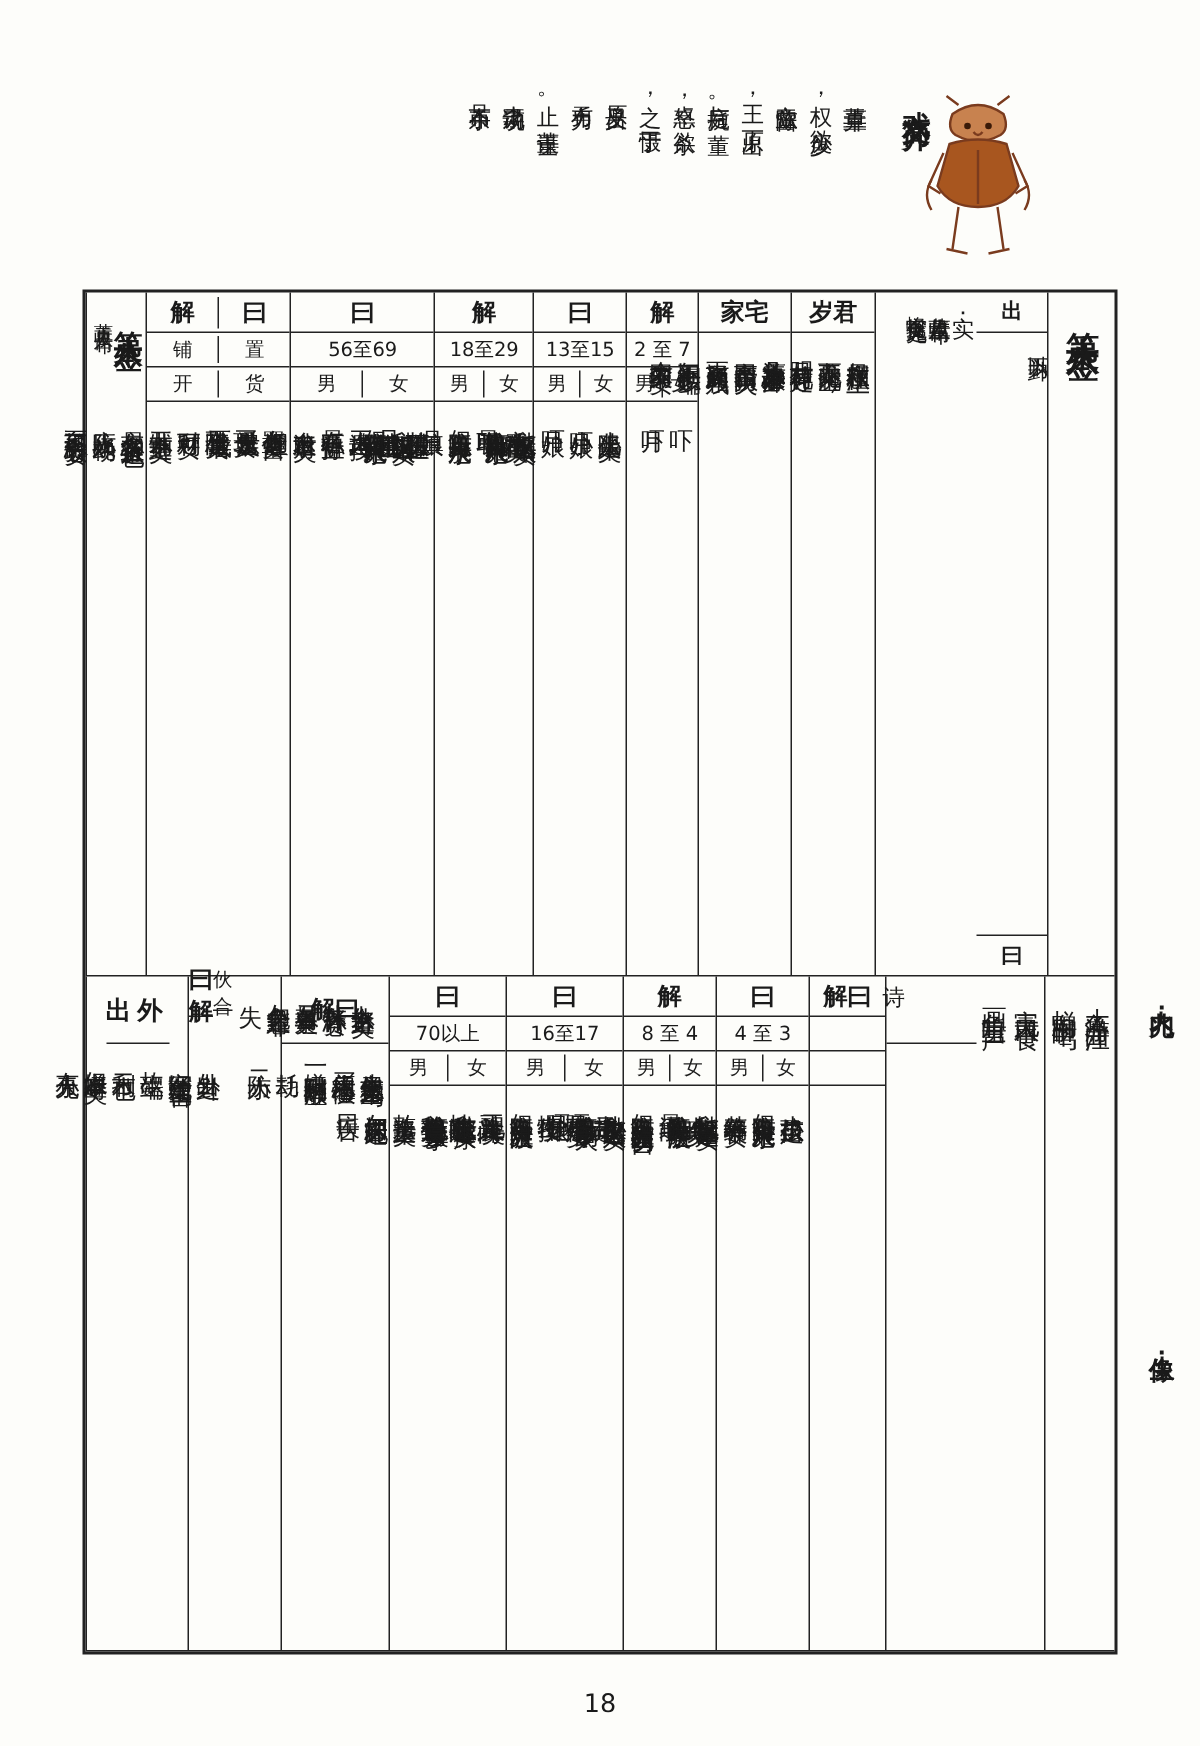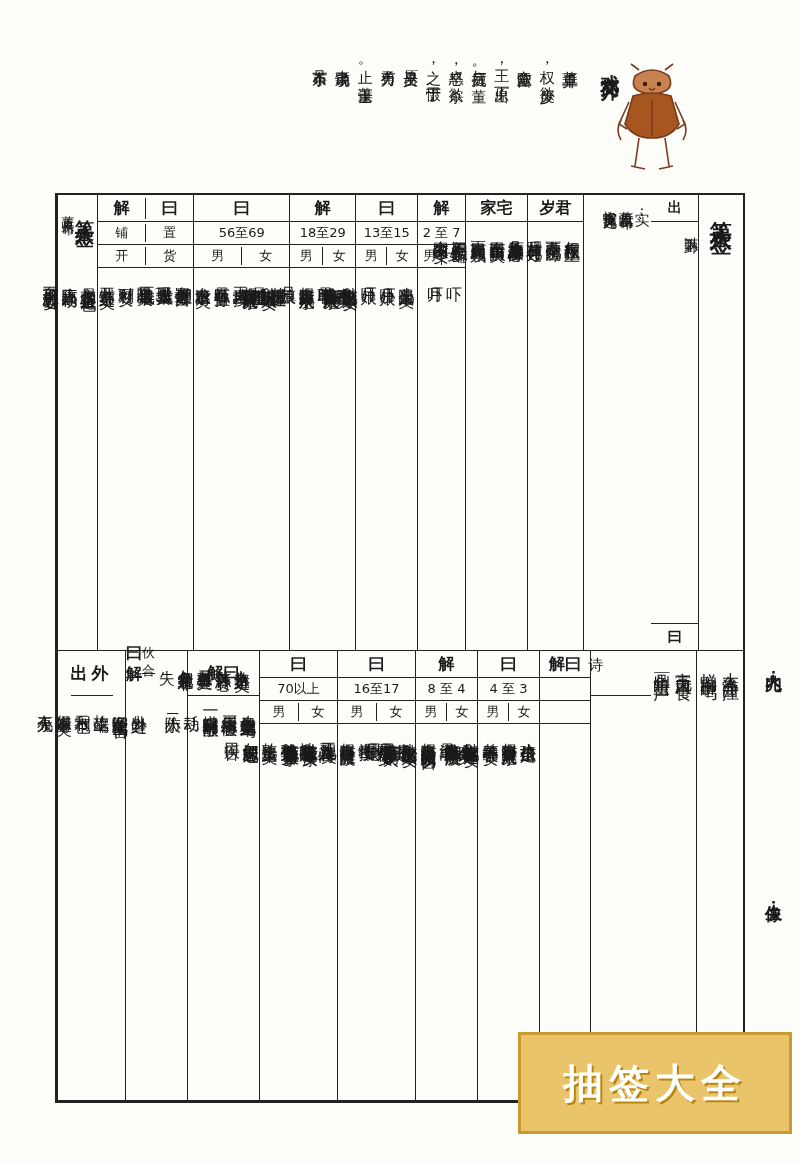--- a/index.html
+++ b/index.html
@@ -436,17 +436,15 @@
           <div class="v">有小人无</div>
         </div>
       </div>
 
     </div>
   </div>
 
   <div class="v" style="position:absolute;right:18px;top:660px;font-size:17px;font-weight:bold;">内兆：</div>
   <div class="v" style="position:absolute;right:18px;top:890px;font-size:17px;font-weight:bold;">生像：</div>
 
-  <div class="stamp">
-    <span>抽签大全</span>
-  </div>
-
+
+  <div class="pagenum">18</div>
 </div>
 
 </body></html>

